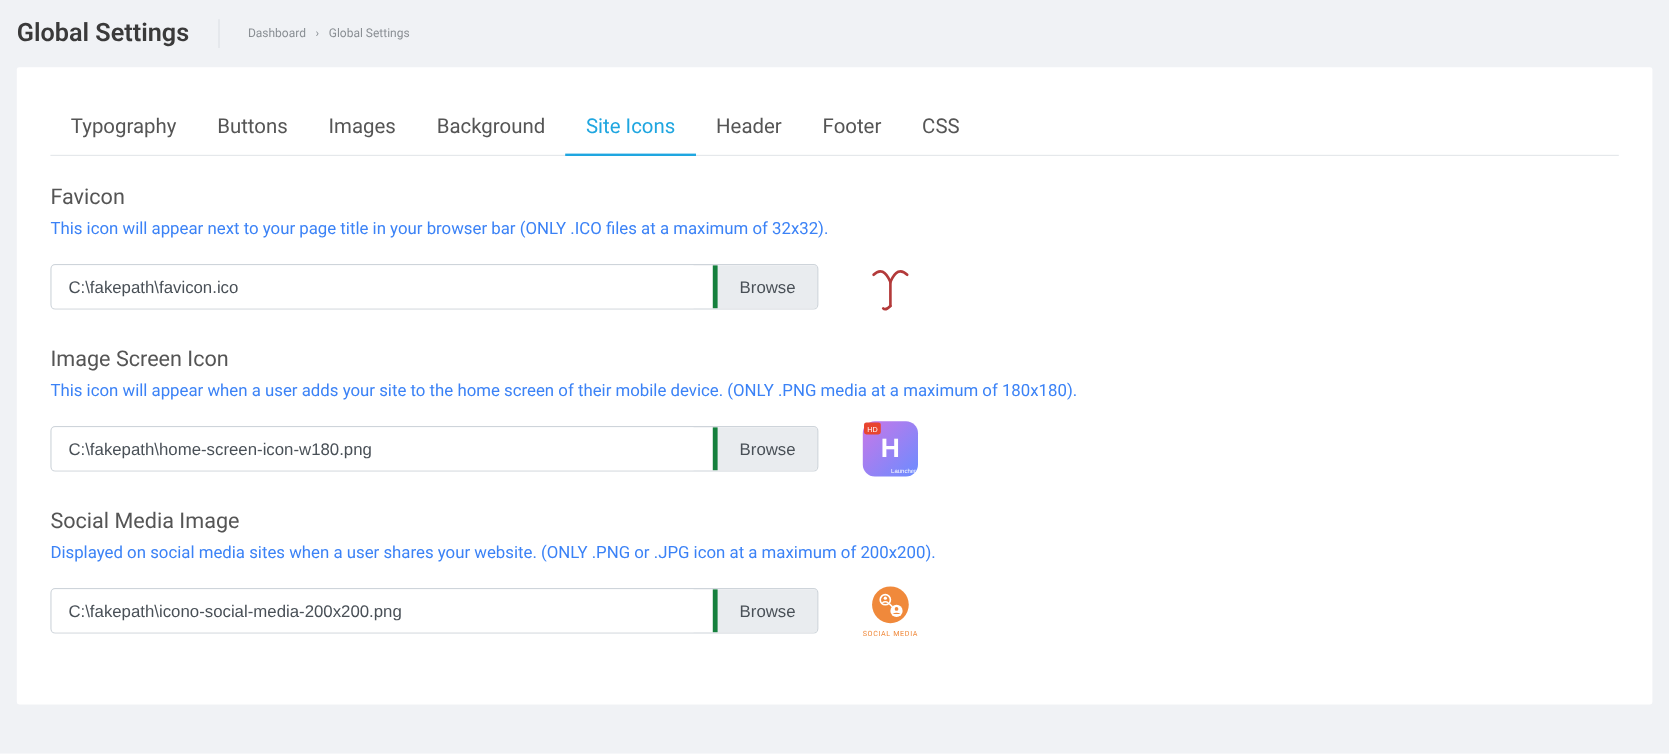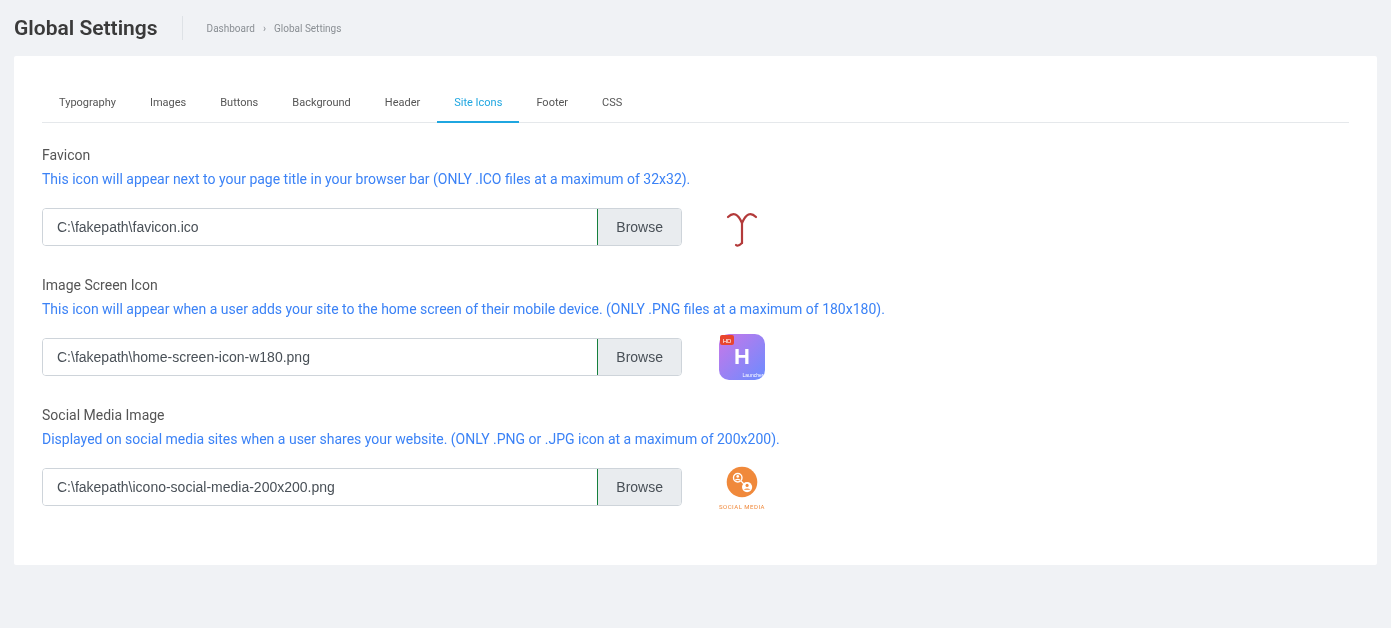--- a/index.html
+++ b/index.html
@@ -44,33 +44,33 @@
     .tabs {
       display: flex;
       gap: 0;
       border-bottom: 1px solid #e5e8eb;
       margin-bottom: 24px;
     }
     .tab {
       padding: 12px 17px;
       cursor: pointer;
       color: #555;
-      font-size: 11px;
+      font-size: 17px;
       border-bottom: 2px solid transparent;
       margin-bottom: -1px;
     }
     .tab.active {
       color: #1fa6e0;
       border-bottom-color: #1fa6e0;
     }
     .section {
       margin-bottom: 26px;
     }
     .section-title {
-      font-size: 14px;
+      font-size: 18px;
       color: #555;
       font-weight: 400;
       margin-bottom: 8px;
     }
     .section-desc {
       font-size: 14px;
       color: #3b82f6;
       margin-bottom: 16px;
     }
     .file-row {
@@ -92,21 +92,21 @@
       font-size: 14px;
       color: #495057;
       border: none;
       outline: none;
       background: #fff;
     }
     .browse-btn {
       padding: 10px 18px;
       background: #e9ecef;
       border: none;
-      border-left: 1px solid #15803d;
+      border-left: 4px solid #15803d;
       color: #495057;
       font-size: 14px;
       cursor: pointer;
     }
     .preview {
       width: 48px;
       height: 48px;
       display: flex;
       align-items: center;
       justify-content: center;
@@ -146,25 +146,25 @@
     <span>Dashboard</span>
     <span class="breadcrumb-sep">›</span>
     <span>Global Settings</span>
   </div>
 </div>
 
 <div class="card">
 
   <div class="tabs">
     <div class="tab">Typography</div>
+    <div class="tab">Buttons</div>
     <div class="tab">Images</div>
-    <div class="tab">Buttons</div>
     <div class="tab">Background</div>
+    <div class="tab active">Site Icons</div>
     <div class="tab">Header</div>
-    <div class="tab active">Site Icons</div>
     <div class="tab">Footer</div>
     <div class="tab">CSS</div>
   </div>
 
   
   <div class="section">
     <div class="section-title">Favicon</div>
     <div class="section-desc">This icon will appear next to your page title in your browser bar (ONLY .ICO files at a maximum of 32x32).</div>
     <div class="file-row">
       <div class="file-input-group">
@@ -177,21 +177,21 @@
           <path d="M24 20 L24 40" stroke="#b33a3a" stroke-width="2.2" fill="none" stroke-linecap="round"></path>
           <path d="M24 40 Q20 44 18 42" stroke="#b33a3a" stroke-width="2.2" fill="none" stroke-linecap="round"></path>
         </svg>
       </div>
     </div>
   </div>
 
   
   <div class="section">
     <div class="section-title">Image Screen Icon</div>
-    <div class="section-desc">This icon will appear when a user adds your site to the home screen of their mobile device. (ONLY .PNG files at a maximum of 180x180).</div>
+    <div class="section-desc">This icon will appear when a user adds your site to the home screen of their mobile device. (ONLY .PNG media at a maximum of 180x180).</div>
     <div class="file-row">
       <div class="file-input-group">
         <input class="file-path" readonly="" value="C:\fakepath\home-screen-icon-w180.png" style="">
         <button class="browse-btn">Browse</button>
       </div>
       <div class="preview">
         <svg viewBox="0 0 48 48">
           <defs>
             <linearGradient id="hg" x1="0" y1="0" x2="1" y2="1">
               <stop offset="0%" stop-color="#c977e8"></stop>

